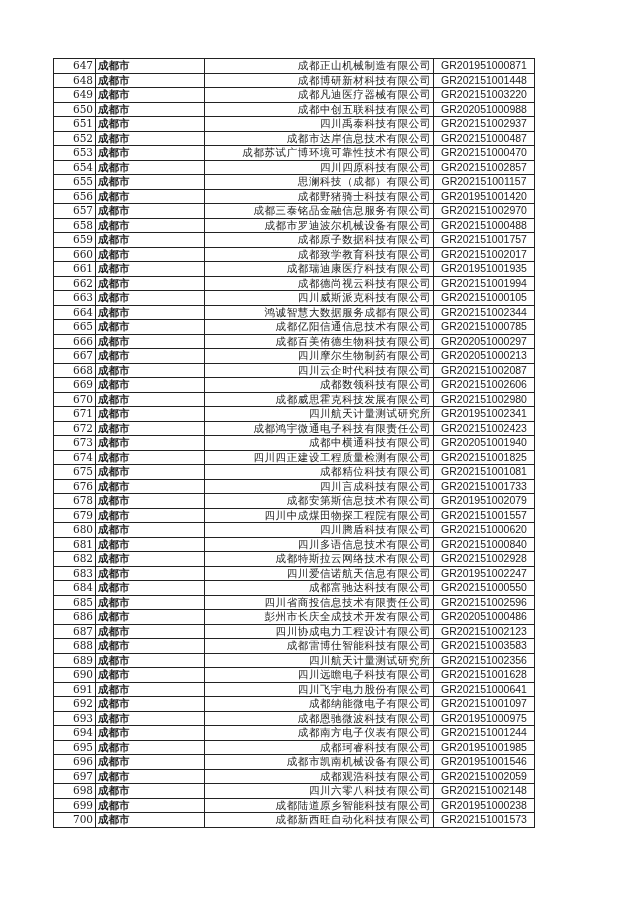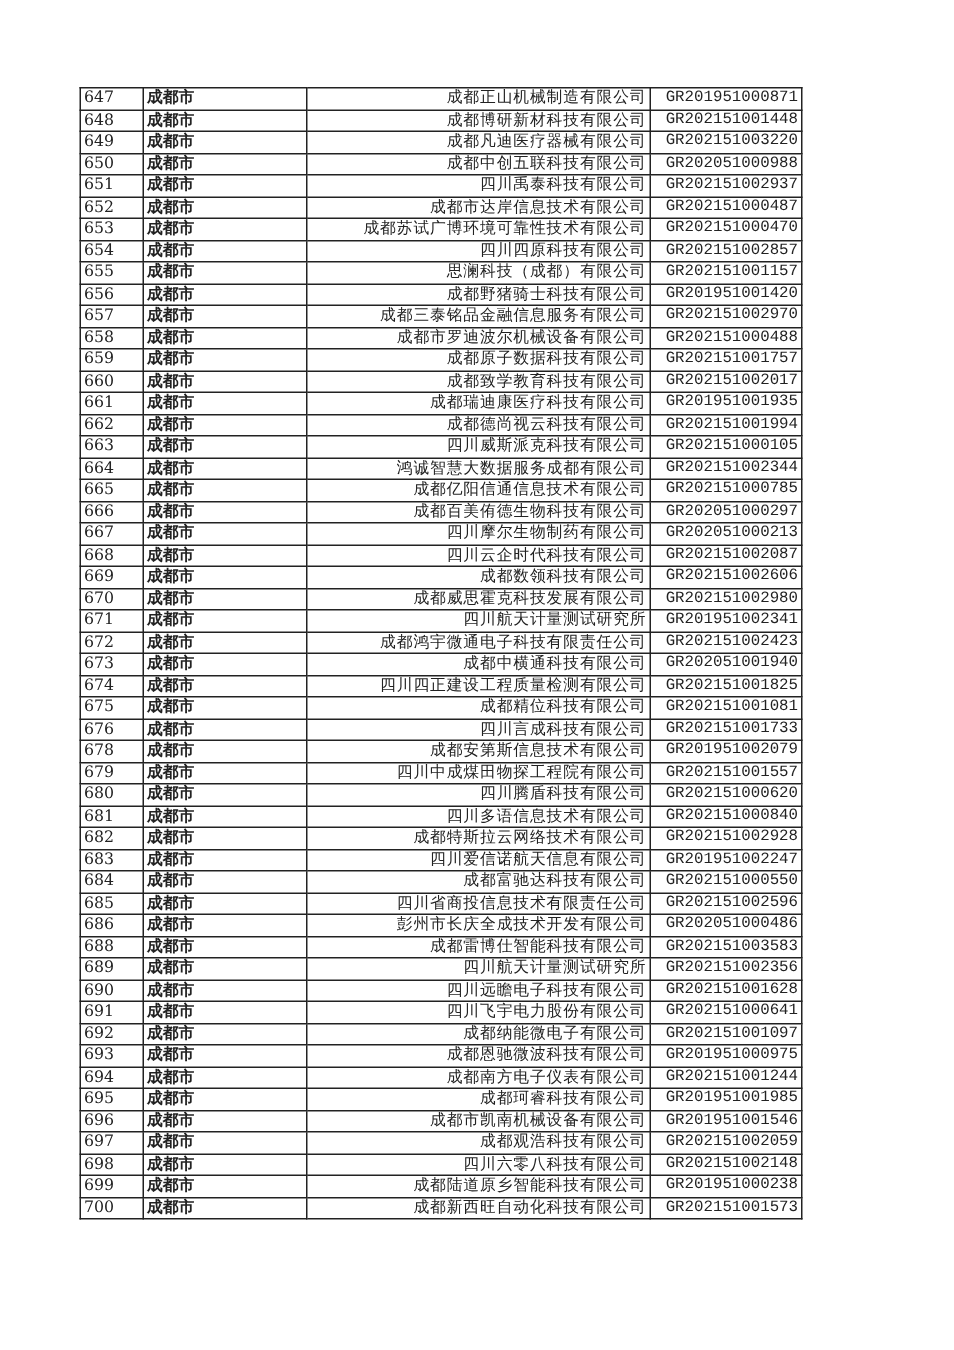--- a/index.html
+++ b/index.html
@@ -30,24 +30,24 @@
     table.registry td {
       border: 1px solid #222;
       height: 13.5px;
       line-height: 13.5px;
       padding: 0 2px;
       font-size: 10.5px;
       white-space: nowrap;
       overflow: hidden;
       color: #222;
     }
-    td.col-no { width: 37px; text-align: left; padding: 0; }
+    td.col-no { width: 37px; text-align: right; padding: 0; }
     td.col-city { width: 104px; text-align: left; font-weight: bold; }
     td.col-company { width: 224px; text-align: right; letter-spacing: 0.6px; margin-left: 20px; }
-    td.col-cert { width: 96px; text-align: right; font-family: Liberation Mono, monospace; font-size: 10.5px; padding-left: 1px; }
+    td.col-cert { width: 96px; text-align: center; font-family: Liberation Sans, sans-serif; font-size: 10.5px; padding-left: 1px; }
   </style>
 </head>
 <body>
 
 <div class="page">
   <table class="registry">
     <tbody id="registry-body">
     <tr>
     <td class="col-no">647</td>
     <td class="col-city">成都市</td>
@@ -276,20 +276,26 @@
     <td class="col-company">四川省商投信息技术有限责任公司</td>
     <td class="col-cert">GR202151002596</td>
   </tr>
         <tr>
     <td class="col-no">686</td>
     <td class="col-city">成都市</td>
     <td class="col-company">彭州市长庆全成技术开发有限公司</td>
     <td class="col-cert">GR202051000486</td>
   </tr>
         <tr>
+    <td class="col-no">687</td>
+    <td class="col-city">成都市</td>
+    <td class="col-company">四川协成电力工程设计有限公司</td>
+    <td class="col-cert">GR202151002123</td>
+  </tr>
+        <tr>
     <td class="col-no">688</td>
     <td class="col-city">成都市</td>
     <td class="col-company">成都雷博仕智能科技有限公司</td>
     <td class="col-cert">GR202151003583</td>
   </tr>
         <tr>
     <td class="col-no">689</td>
     <td class="col-city">成都市</td>
     <td class="col-company">四川航天计量测试研究所</td>
     <td class="col-cert">GR202151002356</td>

